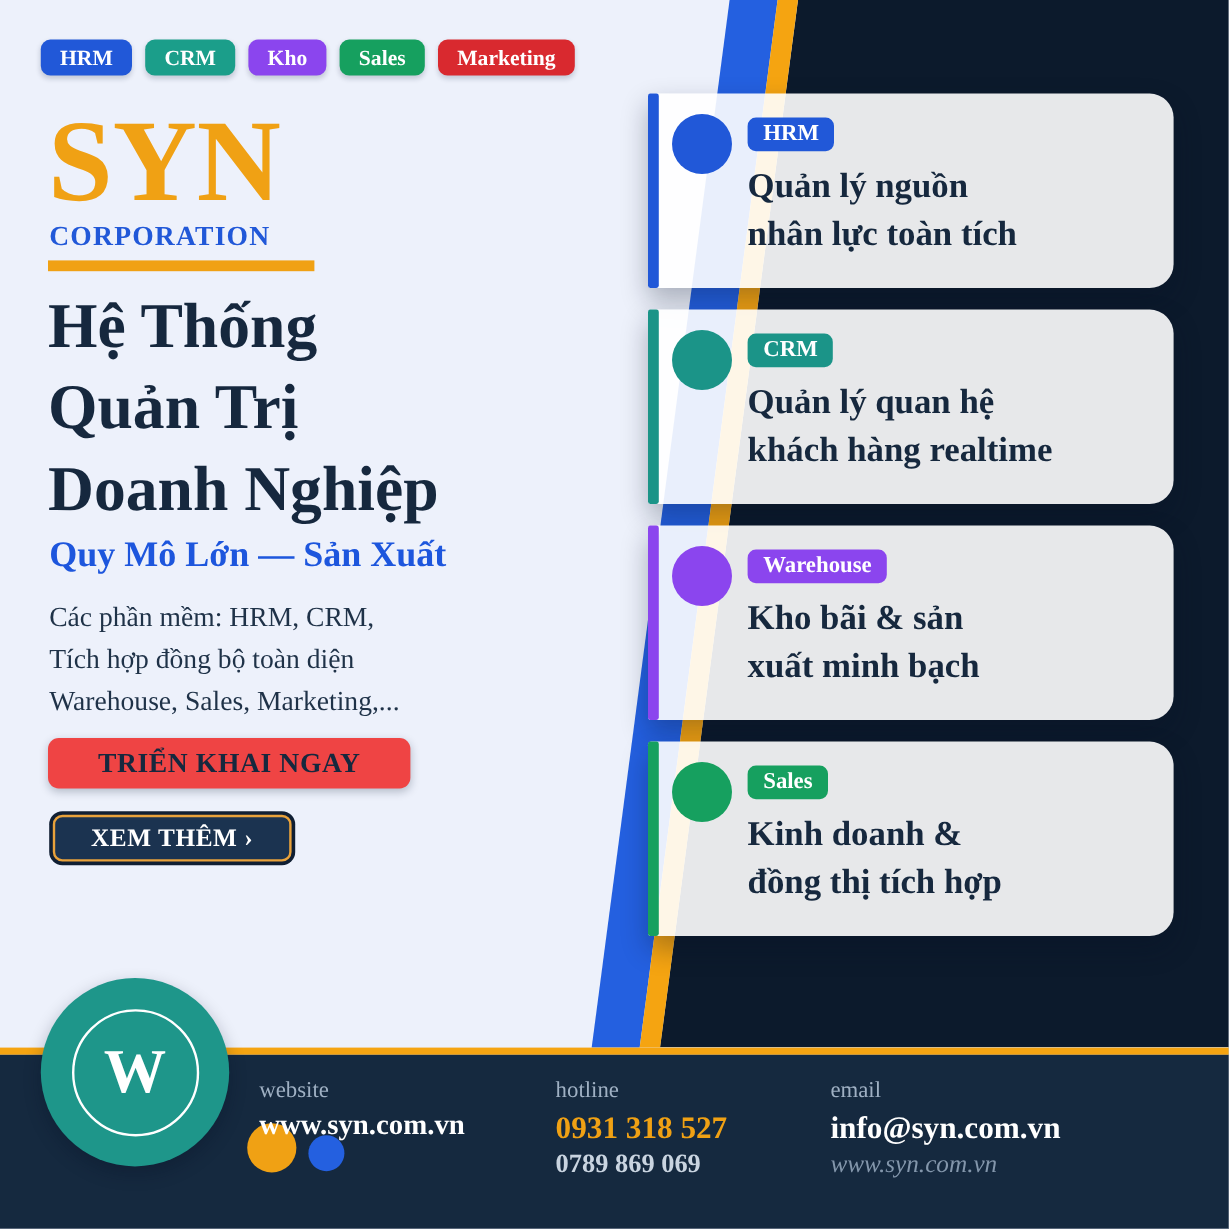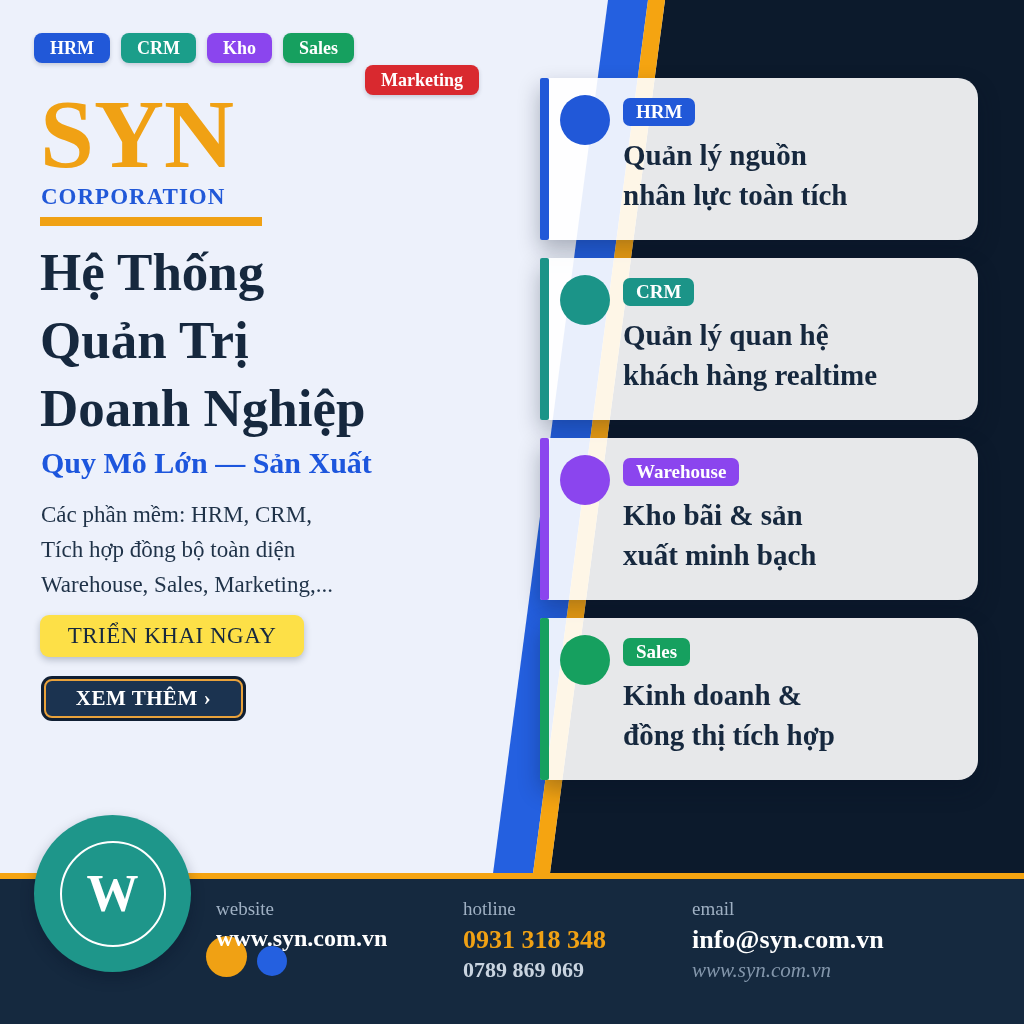--- a/index.html
+++ b/index.html
@@ -33,22 +33,22 @@
   .logo-corp { position:absolute; left:41px; top:184px; font-size:23px; font-weight:bold; color:#2158d8; letter-spacing:1px; z-index:3; }
   .logo-bar { position:absolute; left:40px; top:217px; width:222px; height:9px; background:#f0a114; z-index:3; }
 
   
   .headline { position:absolute; left:40px; top:238px; font-size:53px; line-height:68px; font-weight:bold; color:#16283e; z-index:3; }
   .subheadline { position:absolute; left:41px; top:446px; font-size:30px; font-weight:bold; color:#1d56dd; z-index:3; }
   .description { position:absolute; left:41px; top:497px; font-size:23px; line-height:35px; color:#1f3platform248; color:#1f3248; z-index:3; }
 
   
   .cta-primary {
-    position:absolute; left:40px; top:615px; width:264px; height:42px; z-index:3;
-    background:#fde047; color:#16283e; font-weight:normal; font-size:23px;
+    position:absolute; left:40px; top:615px; width:302px; height:42px; z-index:3;
+    background:#ef4444; color:#16283e; font-weight:bold; font-size:23px;
     border:none; border-radius:9px; font-family:"Liberation Serif", serif;
     display:flex; align-items:center; justify-content:center; letter-spacing:.5px;
     box-shadow:0 3px 7px rgba(15,30,55,.25); cursor:pointer;
   }
   .cta-secondary {
     position:absolute; left:44px; top:679px; width:199px; height:39px; z-index:3;
     background:#1b3350; color:#ffffff; font-weight:bold; font-size:21px;
     border:2px solid #e9a23b; border-radius:8px; font-family:"Liberation Serif", serif;
     box-shadow:0 0 0 3px #101f33; display:flex; align-items:center; justify-content:center;
     letter-spacing:.5px; cursor:pointer;
@@ -104,21 +104,21 @@
 <div class="hero">
   <div class="dark-panel"></div>
   <div class="stripe stripe-blue"></div>
   <div class="stripe stripe-orange"></div>
 
   <div class="tags">
     <span class="tag" style="background: rgb(33, 88, 216);">HRM</span>
     <span class="tag" style="background: rgb(27, 158, 138);">CRM</span>
     <span class="tag" style="background: rgb(139, 69, 238);">Kho</span>
     <span class="tag" style="background: rgb(22, 160, 95);">Sales</span>
-    <span class="tag" style="background: rgb(217, 41, 47); margin-top: 32px;">Marketing</span>
+    <span class="tag" style="background: rgb(217, 41, 47);">Marketing</span>
   </div>
 
   <div class="logo-syn">SYN</div>
   <div class="logo-corp">CORPORATION</div>
   <div class="logo-bar"></div>
 
   <div class="headline">
     <div>Hệ Thống</div>
     <div>Quản Trị</div>
     <div>Doanh Nghiệp</div>
@@ -185,21 +185,21 @@
   <div class="dot dot-orange"></div>
   <div class="dot dot-blue"></div>
 
   <div class="f-col f-col-website">
     <div class="f-label">website</div>
     <div class="f-website-value">www.syn.com.vn</div>
   </div>
 
   <div class="f-col f-col-hotline">
     <div class="f-label">hotline</div>
-    <div class="f-phone-primary">0931 318 348</div>
+    <div class="f-phone-primary">0931 318 527</div>
     <div class="f-phone-secondary">0789 869 069</div>
   </div>
 
   <div class="f-col f-col-email">
     <div class="f-label">email</div>
     <div class="f-email-value">info@syn.com.vn</div>
     <div class="f-email-site">www.syn.com.vn</div>
   </div>
 </div>
 

